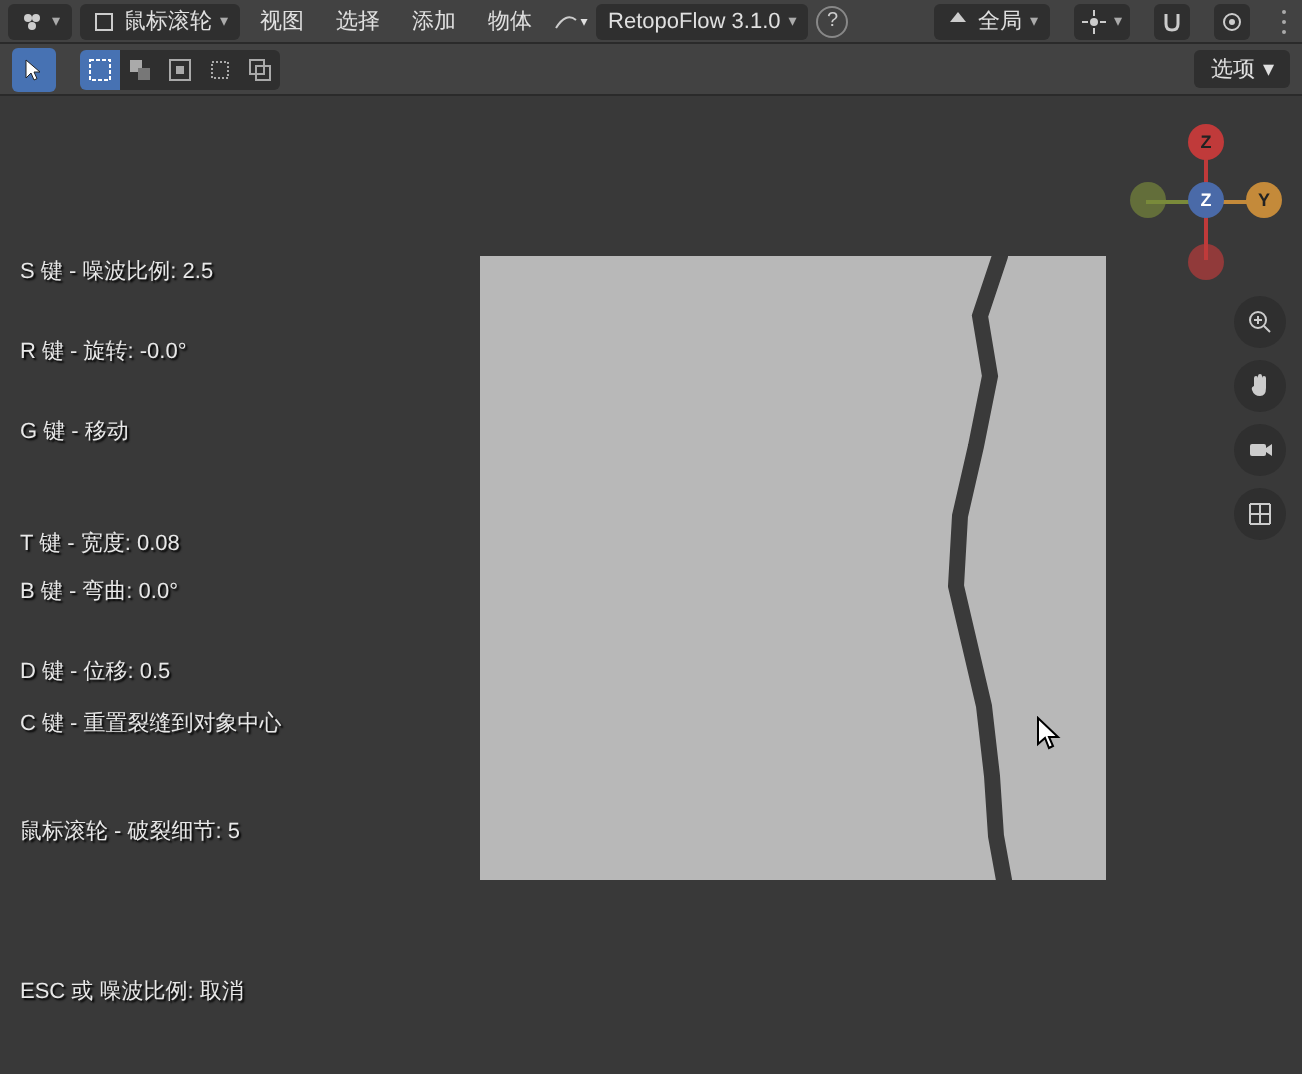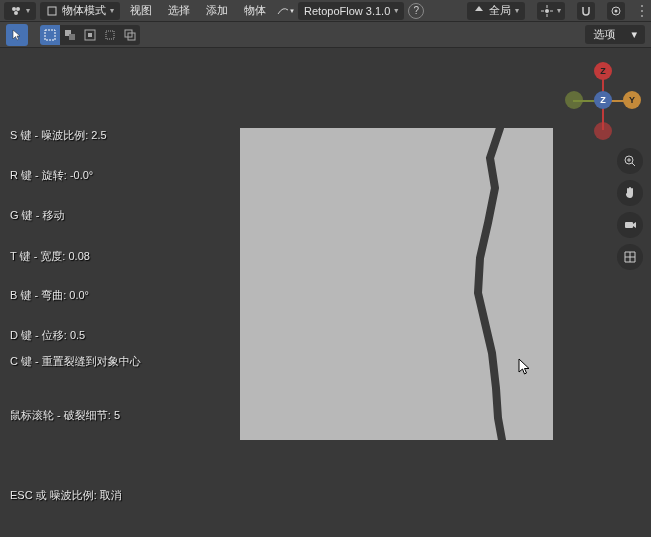--- a/index.html
+++ b/index.html
@@ -90,21 +90,21 @@
   .selmode .sm.active { background: #4772b3; }
   .selmode .sm:first-child { border-radius: 3px 0 0 3px; }
   .selmode .sm:last-child { border-radius: 0 3px 3px 0; }
   .options-dd {
     margin-left: auto;
     background: #2f2f2f;
     border-radius: 3px;
     padding: 2px 8px;
     display: flex;
     align-items: center;
-    gap: 16px;
+    gap: 4px;
   }
   .viewport {
     position: absolute;
     left: 0; top: 48px; right: 0; bottom: 0;
     background: #393939;
   }
   .overlay-text {
     position: absolute;
     left: 10px;
     color: #e8e8e8;
@@ -171,21 +171,21 @@
           <circle cx="4" cy="4" r="2" fill="#ccc"></circle>
           <circle cx="8" cy="4" r="2" fill="#ccc"></circle>
           <circle cx="6" cy="8" r="2" fill="#ccc"></circle>
         </svg>
       <span class="chev">▾</span>
     </div>
     <div class="dd">
       <svg width="12" height="12" viewBox="0 0 12 12">
           <rect x="2" y="2" width="8" height="8" stroke="#ccc" fill="none"></rect>
         </svg>
-      <span>物体模式</span>
+      <span>鼠标滚轮</span>
       <span class="chev">▾</span>
     </div>
     <div class="menu-item">视图</div>
     <div class="menu-item">选择</div>
     <div class="menu-item">添加</div>
     <div class="menu-item">物体</div>
     <div class="icon-btn flat">
       <svg width="14" height="14" viewBox="0 0 14 14">
           <path d="M2 10 Q7 2 12 6" stroke="#ccc" fill="none"></path>
         </svg>
@@ -278,21 +278,21 @@
 <div class="viewport">
   <div class="mesh-plane">
     <svg width="313" height="312" viewBox="0 0 313 312">
       <path d="M260 0 L250 30 L255 60 L248 95 L240 130 L238 165 L245 195 L252 225 L256 260 L258 290 L262 312" stroke="#3a3a3a" stroke-width="8" fill="none" stroke-linecap="round"></path>
     </svg>
   </div>
 
   <div class="overlay-text" style="top:80px">S 键 - 噪波比例:  2.5</div>
   <div class="overlay-text" style="top:120px">R 键 - 旋转:  -0.0°</div>
   <div class="overlay-text" style="top:160px">G 键 - 移动</div>
-  <div class="overlay-text" style="top:201px">T 键 - 宽度:  0.08</div>
+  <div class="overlay-text" style="top:216px">T 键 - 宽度:  0.08</div>
   <div class="overlay-text" style="top:240px">B 键 - 弯曲:  0.0°</div>
   <div class="overlay-text" style="top:280px">D 键 - 位移:  0.5</div>
   <div class="overlay-text" style="top:306px">C 键 - 重置裂缝到对象中心</div>
   <div class="overlay-text" style="top:360px">鼠标滚轮 - 破裂细节:  5</div>
   <div class="overlay-text" style="top:440px">ESC 或 噪波比例: 取消</div>
 
   <div class="axis-gizmo">
     <div class="ax-line" style="left:10px;width:30px;background:#7a8a3a"></div>
     <div class="ax-line" style="left:40px;width:30px;background:#c48a3a"></div>
     <div style="position:absolute;left:39px;top:10px;width:2px;height:60px;background:#c03a3a"></div>

